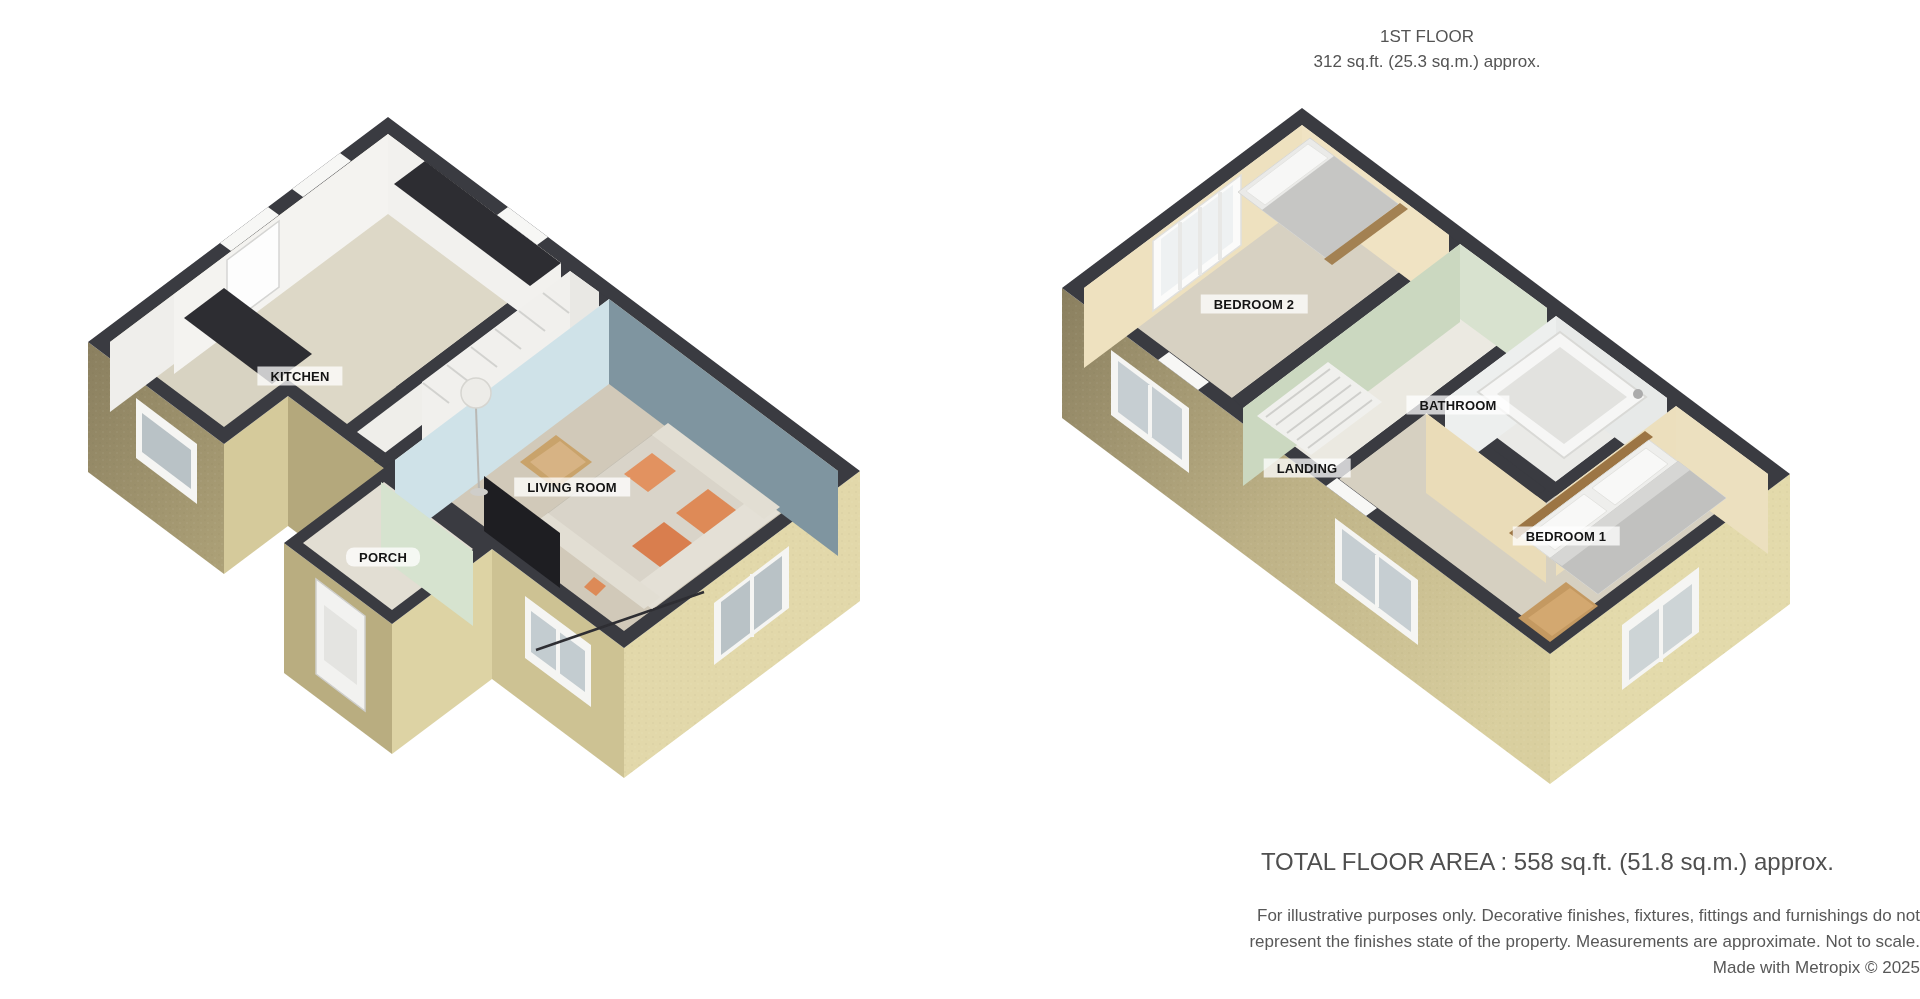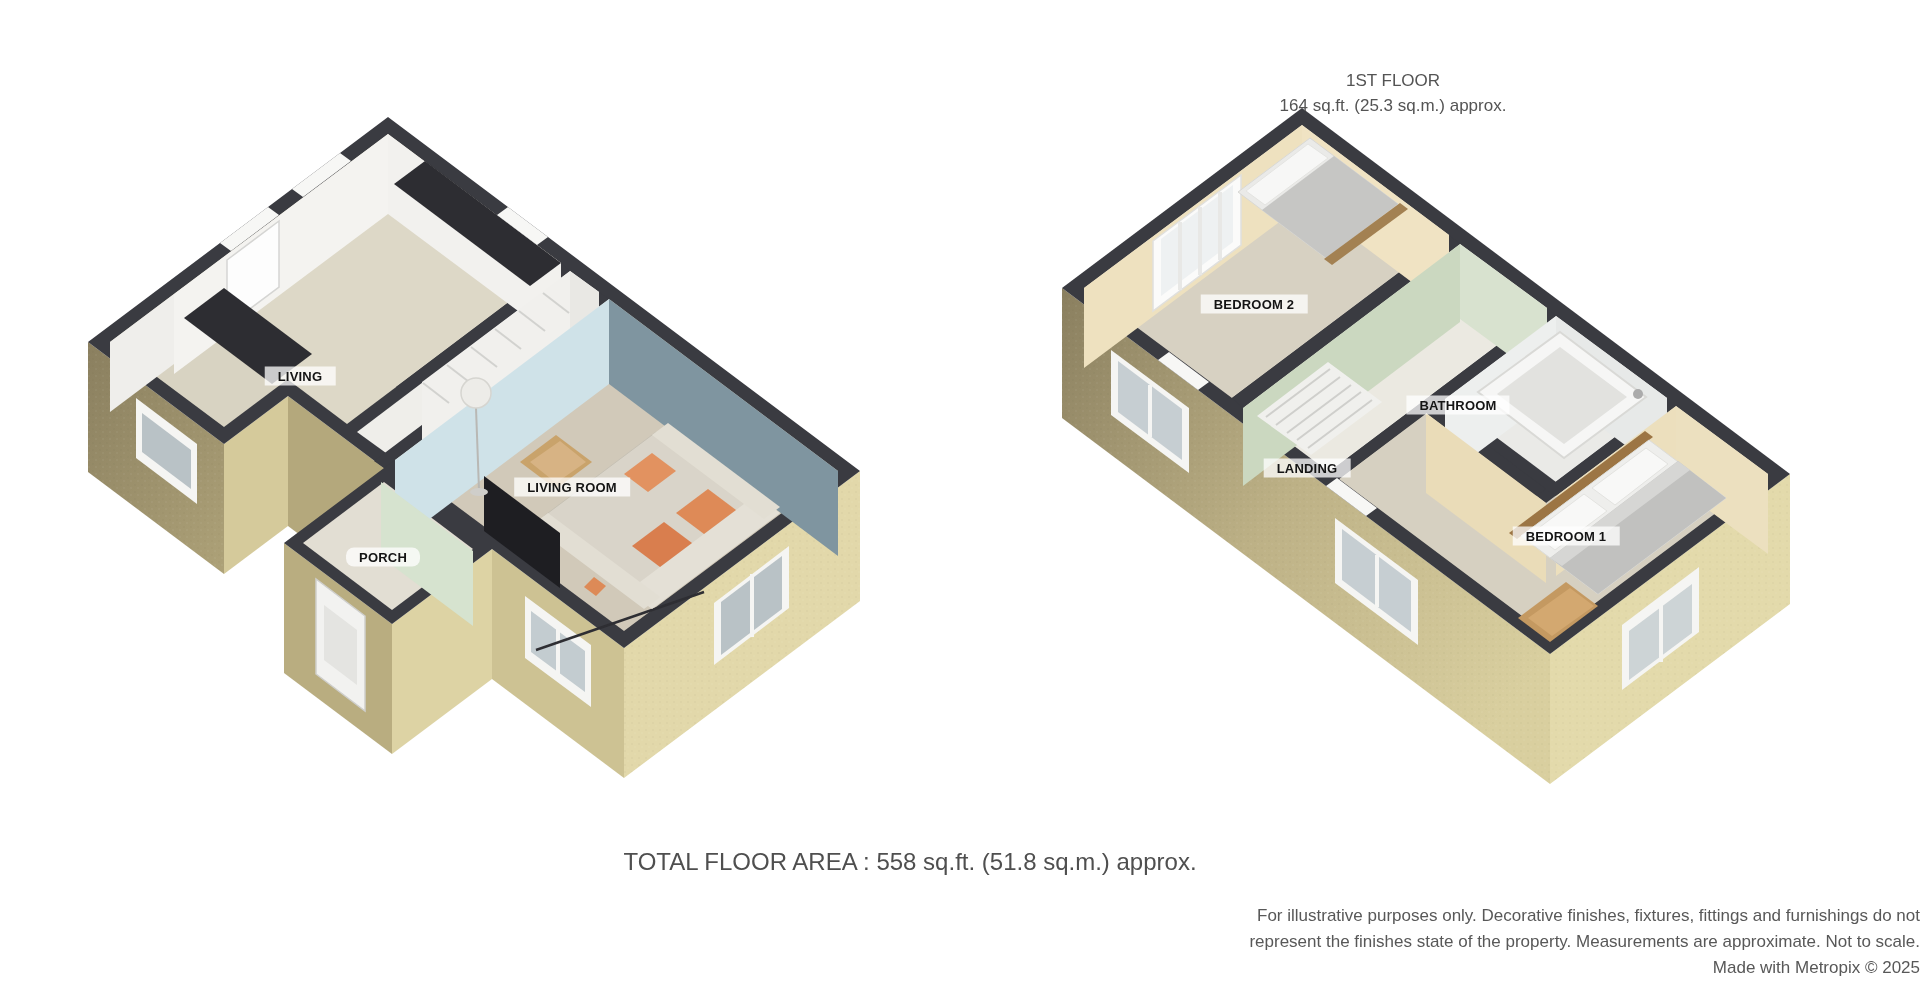--- a/index.html
+++ b/index.html
@@ -12,21 +12,21 @@
     position:absolute;transform:translateX(-50%);text-align:center;
     color:#545454;font-size:17px;line-height:25px;white-space:nowrap;
   }
   .room-label{
     position:absolute;transform:translate(-50%,-50%);
     background:rgba(255,255,255,0.75);color:#141414;
     font-size:13px;font-weight:bold;letter-spacing:.2px;
     padding:2px 13px;white-space:nowrap;
   }
   .footer-total{
-    position:absolute;left:0;top:848px;width:1820px;text-align:center;
+    position:absolute;left:14px;top:848px;width:1820px;text-align:right;
     color:#4f4f4f;font-size:24px;line-height:28px;
   }
   .footer-disclaimer{
     position:absolute;left:0;top:903px;width:1920px;text-align:right;
     color:#585858;font-size:17px;line-height:26px;
   }
 </style>
 </head>
 <body>
 
@@ -260,26 +260,26 @@
       </g>
 
       <g fill="#f7f7f5">
         <polygon points="1169,352 1209,382 1198,390 1158,360"></polygon>
         <polygon points="1337,478 1377,508 1366,516 1326,486"></polygon>
       </g>
     </g>
   </svg>
 
 
-  <div class="floor-title" style="left:1393px;top:24px;margin-top:44px;">
+  <div class="floor-title" style="left:1427px;top:24px;">
     <div>1ST FLOOR</div>
-    <div>164 sq.ft. (25.3 sq.m.) approx.</div>
+    <div>312 sq.ft. (25.3 sq.m.) approx.</div>
   </div>
 
-  <div class="room-label" style="left:300px;top:376px;">LIVING</div>
+  <div class="room-label" style="left:300px;top:376px;">KITCHEN</div>
   <div class="room-label" style="left:572px;top:487px;">LIVING ROOM</div>
   <div class="room-label" style="left:383px;top:557px;border-radius:8px;">PORCH</div>
 
   <div class="room-label" style="left:1254px;top:304px;">BEDROOM 2</div>
   <div class="room-label" style="left:1458px;top:405px;">BATHROOM</div>
   <div class="room-label" style="left:1307px;top:468px;">LANDING</div>
   <div class="room-label" style="left:1566px;top:536px;">BEDROOM 1</div>
 
   <div class="footer-total">TOTAL FLOOR AREA : 558 sq.ft. (51.8 sq.m.) approx.</div>
 

